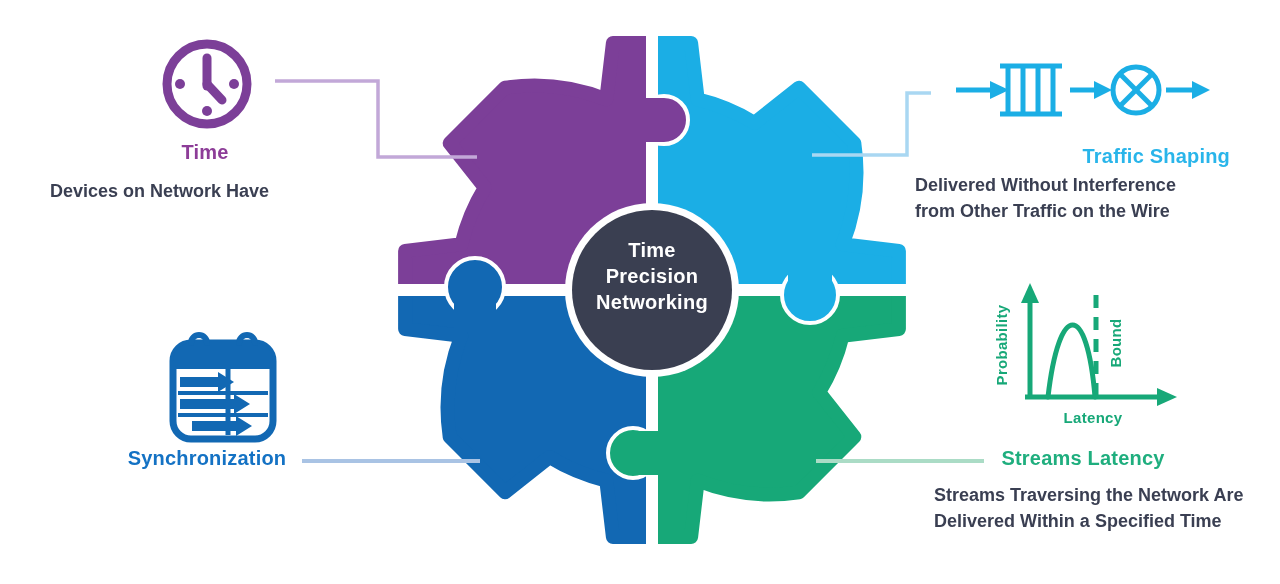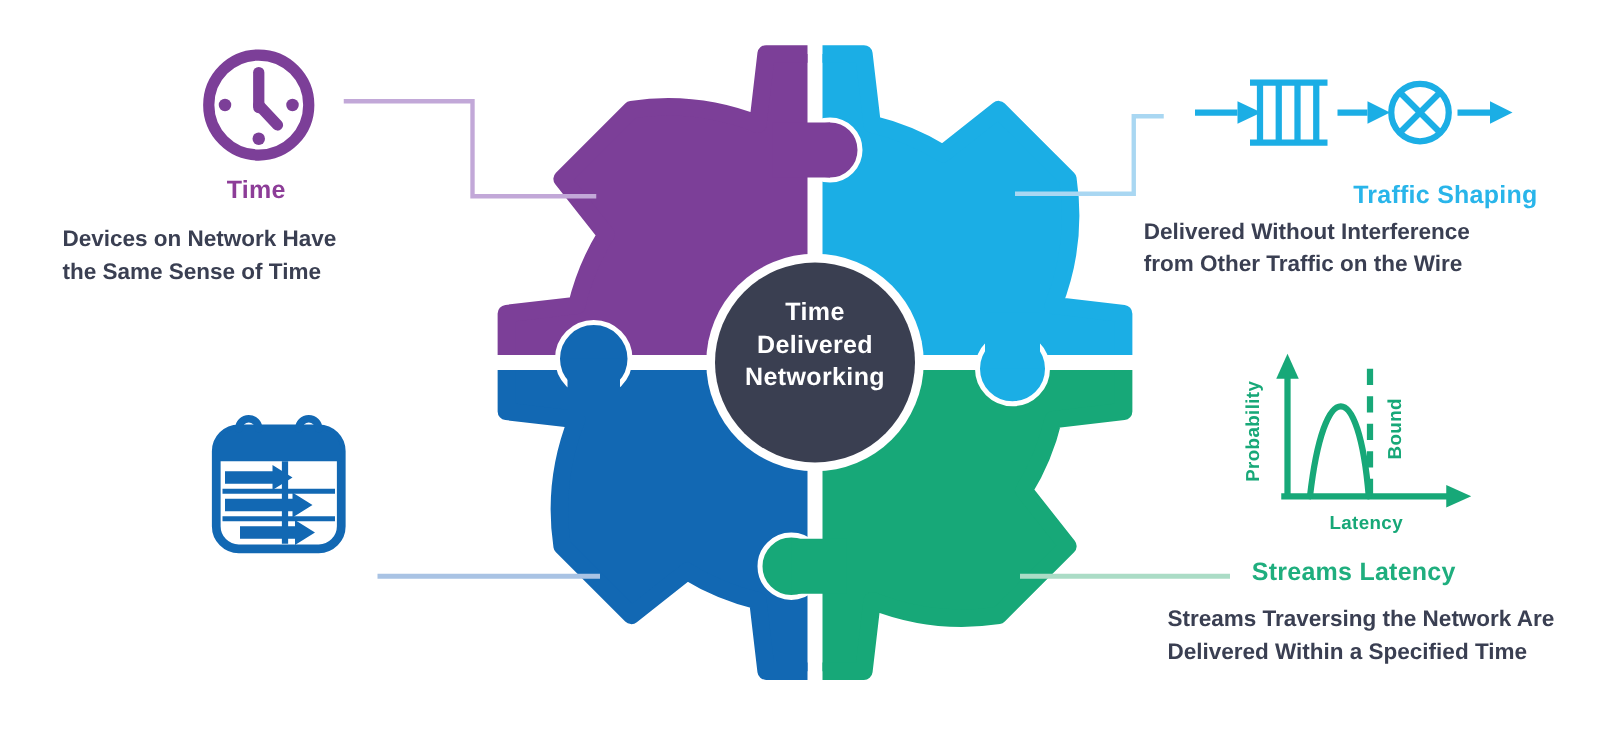--- a/index.html
+++ b/index.html
@@ -151,36 +151,36 @@
       <path d="M73 124 C 84 28, 112 28, 120 124" fill="none" stroke-width="5" stroke-linecap="round"></path>
       <line x1="121" y1="22" x2="121" y2="124" stroke-width="5" stroke-dasharray="13 9"></line>
     </g>
     <text class="chart-label" transform="rotate(-90 32 72)" x="32" y="72" text-anchor="middle">Probability</text>
     <text class="chart-label" transform="rotate(-90 146 70)" x="146" y="70" text-anchor="middle">Bound</text>
     <text class="chart-label" x="118" y="150" text-anchor="middle">Latency</text>
   </svg>
 
   <div class="center-label">
     <div>Time</div>
-    <div>Delivered</div>
+    <div>Precision</div>
     <div>Networking</div>
   </div>
 
   <div class="title purple" style="left:105px;top:141px;width:200px">Time</div>
   <div class="desc" style="left:50px;top:178px;width:310px">
     <div>Devices on Network Have</div>
-    <div>the Same Sense of Time</div>
   </div>
 
   <div class="title lblue" style="left:930px;top:145px;width:300px">Traffic Shaping</div>
   <div class="desc" style="left:915px;top:172px;width:330px">
     <div>Delivered Without Interference</div>
     <div>from Other Traffic on the Wire</div>
   </div>
 
+  <div class="title blue" style="left:57px;top:447px;width:300px">Synchronization</div>
 
   <div class="title green" style="left:933px;top:447px;width:300px">Streams Latency</div>
   <div class="desc" style="left:934px;top:482px;width:360px">
     <div>Streams Traversing the Network Are</div>
     <div>Delivered Within a Specified Time</div>
   </div>
 
 </div>
 
 </body></html>

